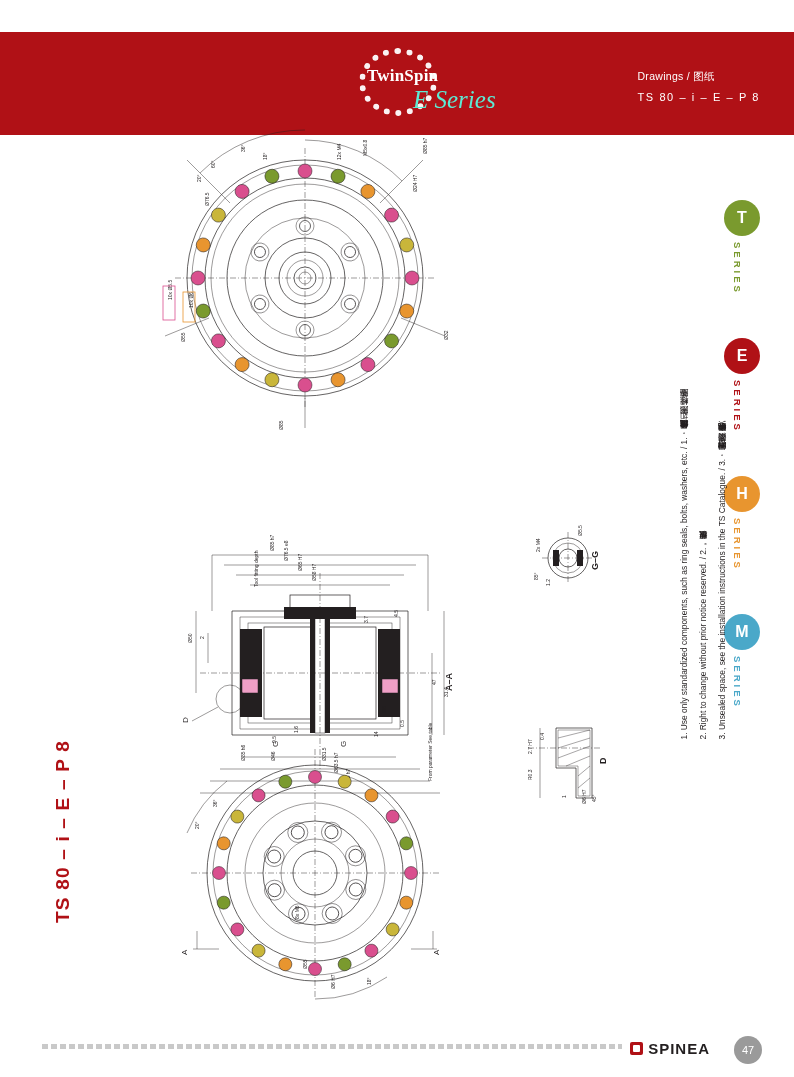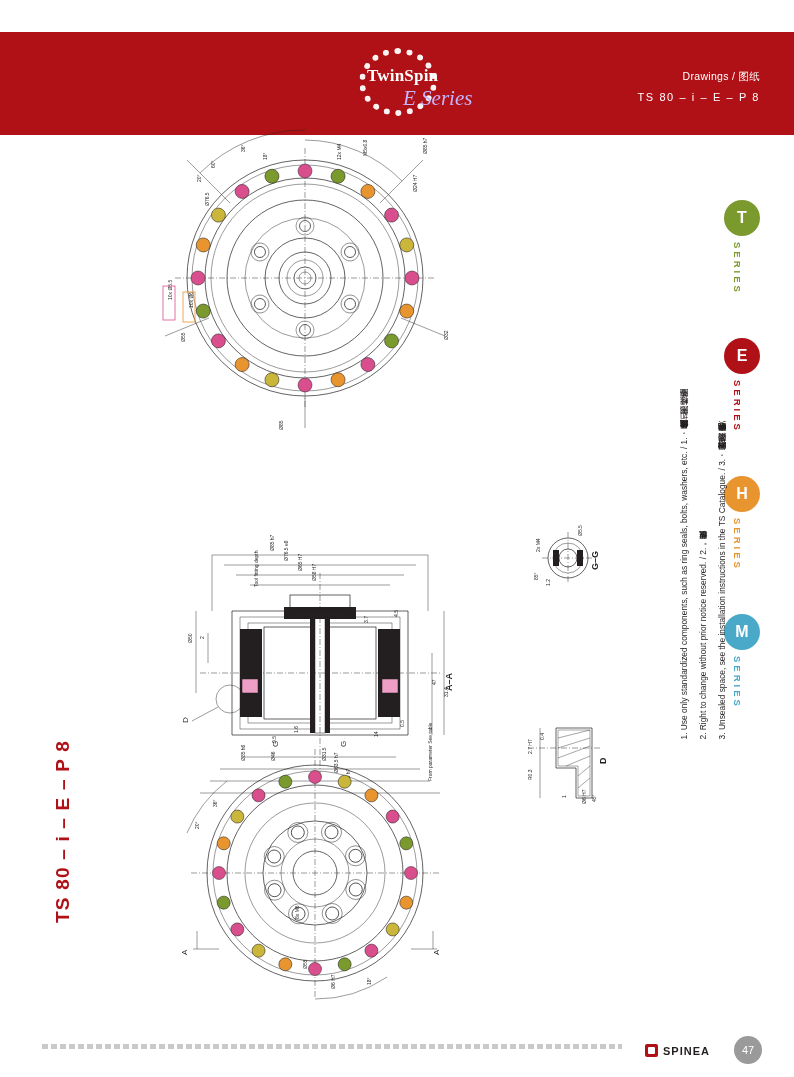--- a/index.html
+++ b/index.html
@@ -27,26 +27,26 @@
     border-radius:50%;
     border: 6px dotted #ffffff;
     opacity:.95;
   }
   .logo-text {
     position:absolute; left:18px; top:20px;
     color:#fff; font-size:17px; font-weight:bold; letter-spacing:.2px;
     font-family:"Liberation Serif", serif;
   }
   .logo-sub {
-    position:absolute; left:54px; top:40px;
-    color:#c4b5fd; font-size:21px;
+    position:absolute; left:64px; top:40px;
+    color:#5eead4; font-size:25px;
     font-family:"Liberation Serif", serif; font-style:italic;
   }
   .hdr-right {
-    position:absolute; right:34px; top:38px; text-align:right; color:#ffffff;
+    position:absolute; right:34px; top:38px; text-align:left; color:#ffffff;
   }
   .hdr-right .l1 { font-size:10.5px; letter-spacing:.3px; }
   .hdr-right .l2 { font-size:11px; letter-spacing:1.6px; margin-top:7px; }
 
   
   .rail { position:absolute; right:22px; top:200px; width:56px; }
   .rail-item { position:relative; width:56px; margin-bottom:10px; }
   .rail-badge {
     width:36px; height:36px; border-radius:50%;
     color:#fff; font-size:16px; font-weight:bold;
@@ -78,21 +78,21 @@
 
   
   .footer { position:absolute; left:0; bottom:0; width:794px; height:58px; }
   .footer-rule {
     position:absolute; left:42px; bottom:28px; width:580px; height:5px;
     background: repeating-linear-gradient(to right,#c9c9c9 0 6px, #ffffff 6px 9px);
   }
   .brand { position:absolute; right:84px; bottom:20px; display:flex; align-items:center; gap:5px; }
   .brand-mark { width:13px; height:13px; background:#b01116; border-radius:2px; position:relative; }
   .brand-mark:after{ content:""; position:absolute; left:3px; top:3px; width:7px; height:7px; background:#fff; border-radius:1px;}
-  .brand-name { font-size:11px; font-weight:bold; letter-spacing:1px; color:#231f20;text-align:center; }
+  .brand-name { font-size:15px; font-weight:bold; letter-spacing:1px; color:#231f20;text-align:center; }
   .page-num {
     position:absolute; right:32px; bottom:13px; width:28px; height:28px;
     border-radius:50%; background:#9a9a9a; color:#fff; font-size:11px;
     display:flex; align-items:center; justify-content:center;
   }
 
   
   .canvas { position:absolute; left:0; top:103px; width:700px; height:920px; }
   svg { display:block; }
   .stroke { stroke:#231f20; fill:none; stroke-width:.7; }

